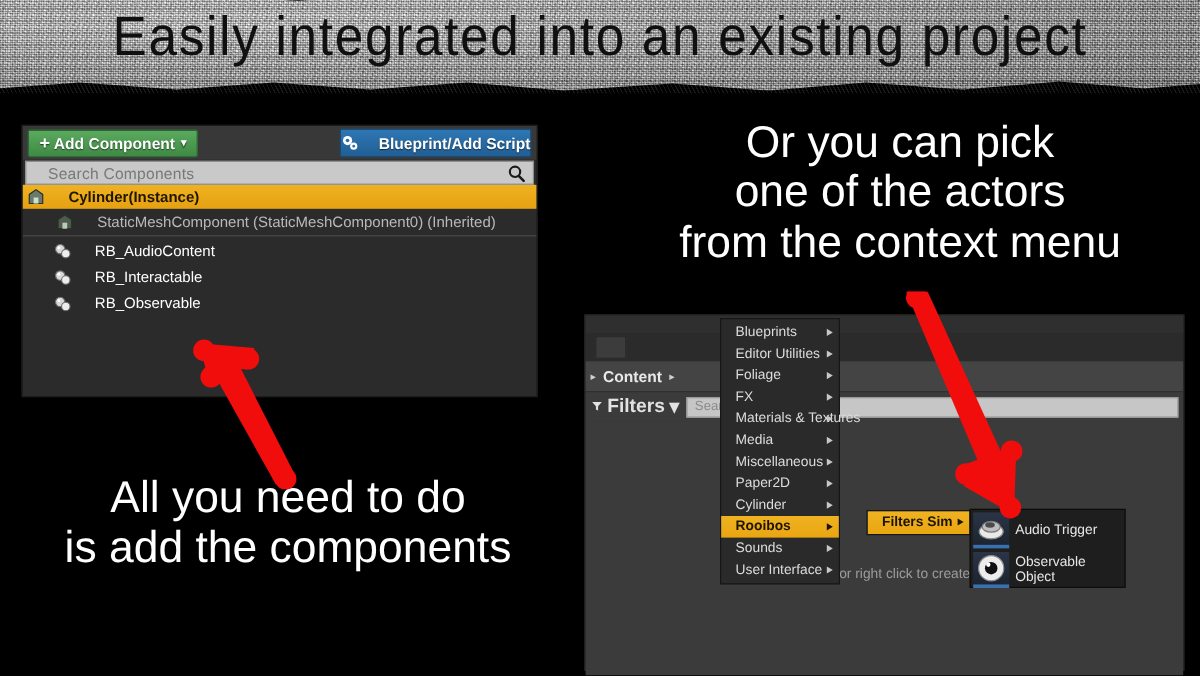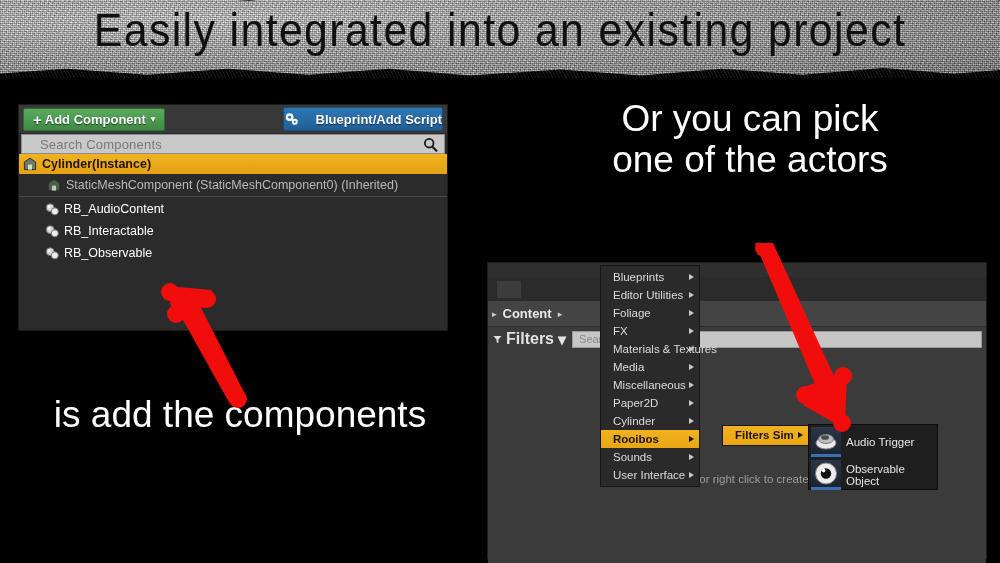--- a/index.html
+++ b/index.html
@@ -93,21 +93,21 @@
     display: flex; align-items: center;
   }
   .comp-search .ph {
     font-size: 13px; color: #787878; padding-left: 18px;
     font-weight: 400; letter-spacing: .2px;
   }
   .comp-search .magnifier {
     position: absolute; right: 6px; top: 2px; width: 15px; height: 15px;
   }
 
-  .row { display: flex; align-items: center; height: 21px; font-size: 12.5px; }
+  .row { display: flex; align-items: center; height: 21px; font-size: 12.5px; gap: 15px; }
   .row-selected {
     background: linear-gradient(#f0b222, #e5a111);
     color: #201500; font-weight: 600;
     padding-left: 4px; height: 20px;
   }
   .row-inherited {
     color: #b9b9b9; padding-left: 28px; height: 23px;
     border-bottom: 1px solid #4a4a4a;
   }
   .row-comp { color: #ffffff; padding-left: 26px; height: 22px; }
@@ -424,23 +424,25 @@
           <circle cx="12.6" cy="10.6" r="1.8" fill="#ffffff"></circle>
         </svg>
       </span>
       <span>Observable Object</span>
     </div>
   </div>
 
   <div class="caption cap-right">
     <div>Or you can pick</div>
     <div>one of the actors</div>
+    <div>from the context menu</div>
   </div>
 
   <div class="caption cap-left">
+    <div>All you need to do</div>
     <div>is add the components</div>
   </div>
 
   <svg class="arrow-svg" style="left:150px; top:268px; width:130px; height:140px;" viewBox="0 0 130 140">
     <g fill="#f20d0d">
       <path d="M16 18 L62 22 L56 40 L30 38 Z"></path>
       <path d="M16 18 L24 50 L42 40 Z"></path>
       <path d="M24 36 L44 26 L96 128 L80 136 Z"></path>
       <circle cx="20" cy="24" r="9"></circle>
       <circle cx="88" cy="131" r="9"></circle>

